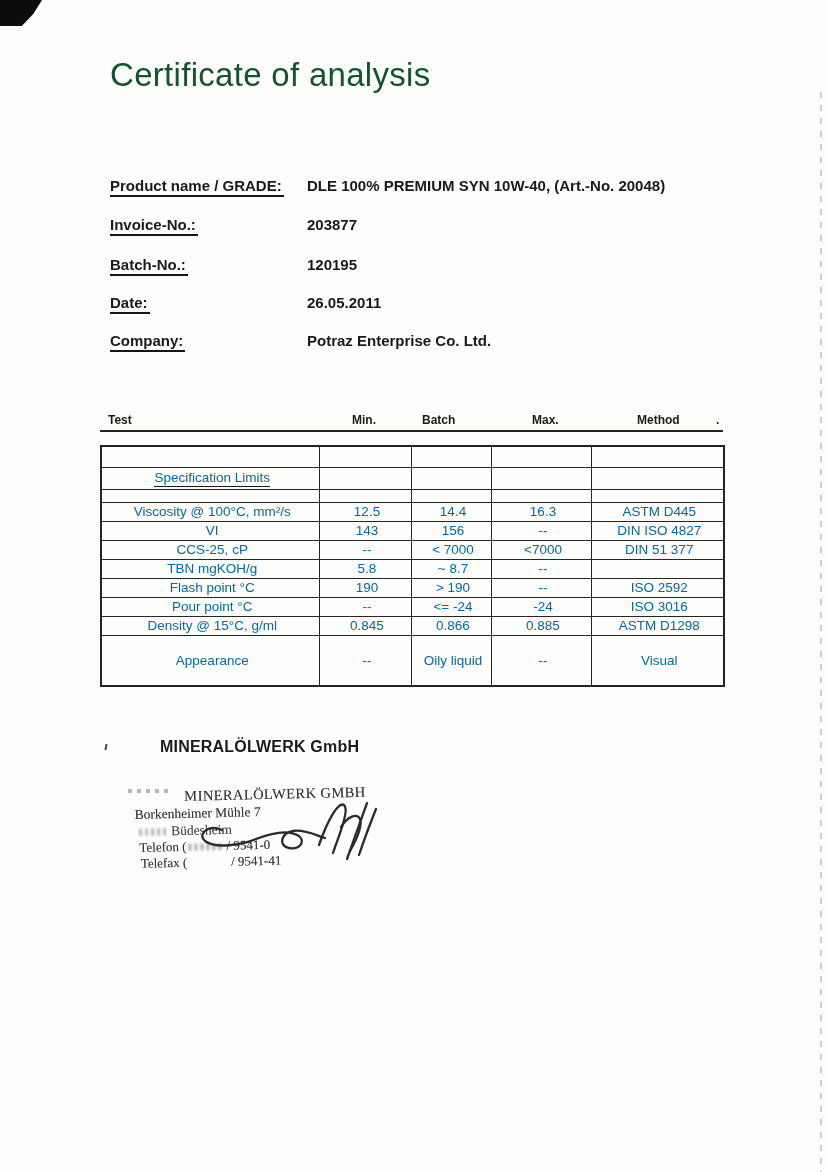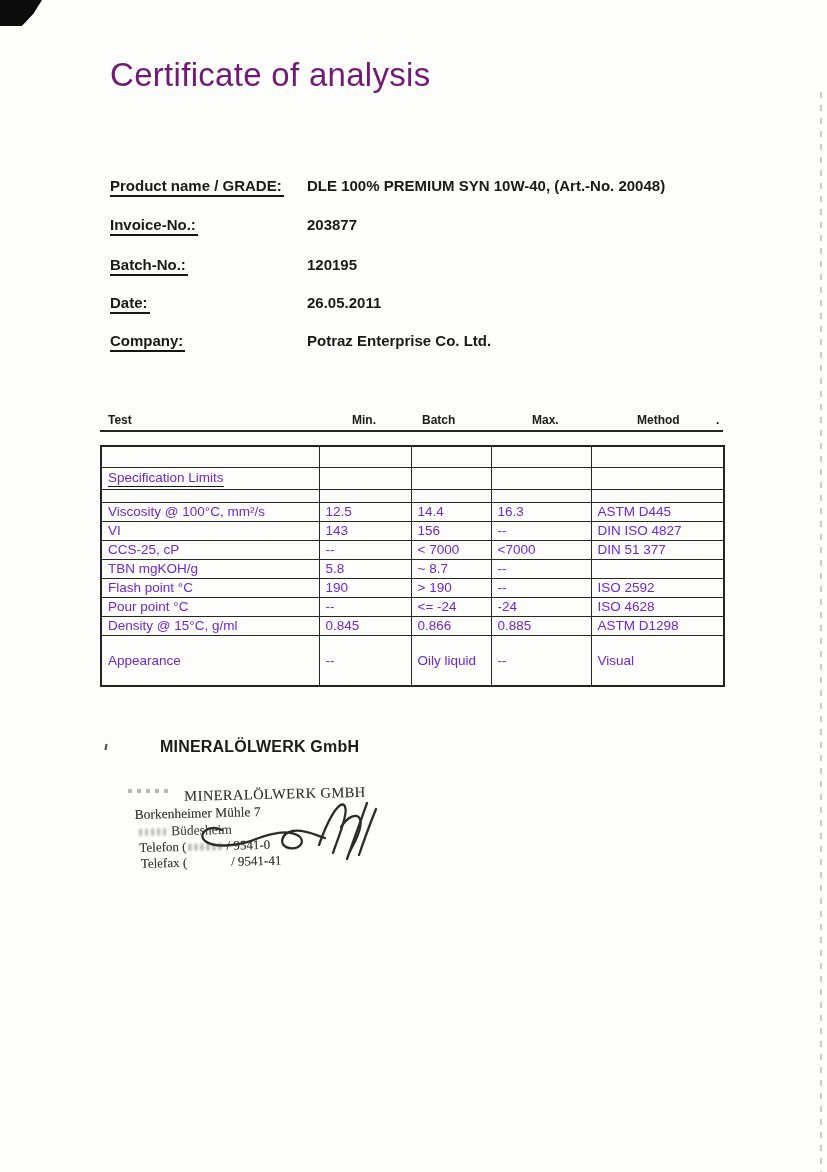--- a/index.html
+++ b/index.html
@@ -14,36 +14,36 @@
   }
   .edge-line{
     position:absolute;left:820px;top:92px;width:2px;height:1080px;opacity:.5;
     background:repeating-linear-gradient(180deg,#9a9a9a 0 6px,transparent 6px 13px);
   }
   .tick-mark{position:absolute;left:105px;top:744px;width:2px;height:6px;background:#4a4a4a;transform:rotate(12deg);}
   .stamp-dots{position:absolute;left:128px;top:789px;width:40px;height:4px;opacity:.45;
     background:repeating-linear-gradient(90deg,#666 0 4px,transparent 4px 9px);filter:blur(.4px);}
   
   .title{position:absolute;left:110px;top:56px;margin:0;font-size:33px;font-weight:400;
-    letter-spacing:.3px;color:#701a75;}
+    letter-spacing:.3px;color:#14532d;}
   
   .info-row{position:absolute;left:110px;width:620px;font-size:15px;font-weight:bold;white-space:nowrap;}
   .info-label{display:inline-block;border-bottom:2px solid #161616;padding:0 2px 1px 0;}
   .info-value{position:absolute;left:197px;top:0;}
   
   .results-header{position:absolute;left:100px;top:403px;width:623px;height:27px;
     border-bottom:2.5px solid #242424;}
   .results-header span{position:absolute;bottom:3px;font-size:12px;font-weight:bold;}
   .rh-test{left:8px;} .rh-min{left:252px;} .rh-batch{left:322px;} .rh-max{left:432px;}
   .rh-method{left:537px;} .rh-dot{left:616px;}
   
   table.results{position:absolute;left:100px;top:445px;width:623px;
     border-collapse:collapse;table-layout:fixed;border:2.5px solid #232323;font-size:13.5px;}
   table.results td{border:1.8px solid #262626;padding:0 2px 0 6px;height:18px;
-    line-height:1.1;vertical-align:middle;white-space:nowrap;overflow:hidden;color:#6d28d9;}
+    line-height:1.1;vertical-align:middle;white-space:nowrap;overflow:hidden;color:#0369a1;text-align:center;}
   tr.row-blank-top td{height:20px;}
   tr.row-section td{height:21px;}
   tr.row-blank-mid td{height:12px;}
   tr.row-appearance td{height:31px;vertical-align:top;padding-top:18px;}
   .section-label{border-bottom:1.5px solid #1a1a1a;padding-bottom:1px;}
   
   .issuer{position:absolute;left:160px;top:738px;font-size:16px;font-weight:bold;letter-spacing:.2px;}
   .stamp{position:absolute;left:131px;top:786px;width:270px;transform:rotate(-1.3deg);
     font-family:"Liberation Serif",serif;color:#343434;text-shadow:0 0 .5px #55555588;}
   .stamp-company{margin-left:54px;font-size:14.5px;letter-spacing:.4px;white-space:nowrap;}
@@ -161,21 +161,21 @@
       <td>190</td>
       <td>&gt; 190</td>
       <td>--</td>
       <td>ISO 2592</td>
     </tr>
     <tr>
       <td>Pour point °C</td>
       <td>--</td>
       <td>&lt;= -24</td>
       <td>-24</td>
-      <td>ISO 4628</td>
+      <td>ISO 3016</td>
     </tr>
     <tr>
       <td>Density @ 15°C, g/ml</td>
       <td>0.845</td>
       <td>0.866</td>
       <td>0.885</td>
       <td>ASTM D1298</td>
     </tr>
     <tr class="row-appearance">
       <td>Appearance</td>

